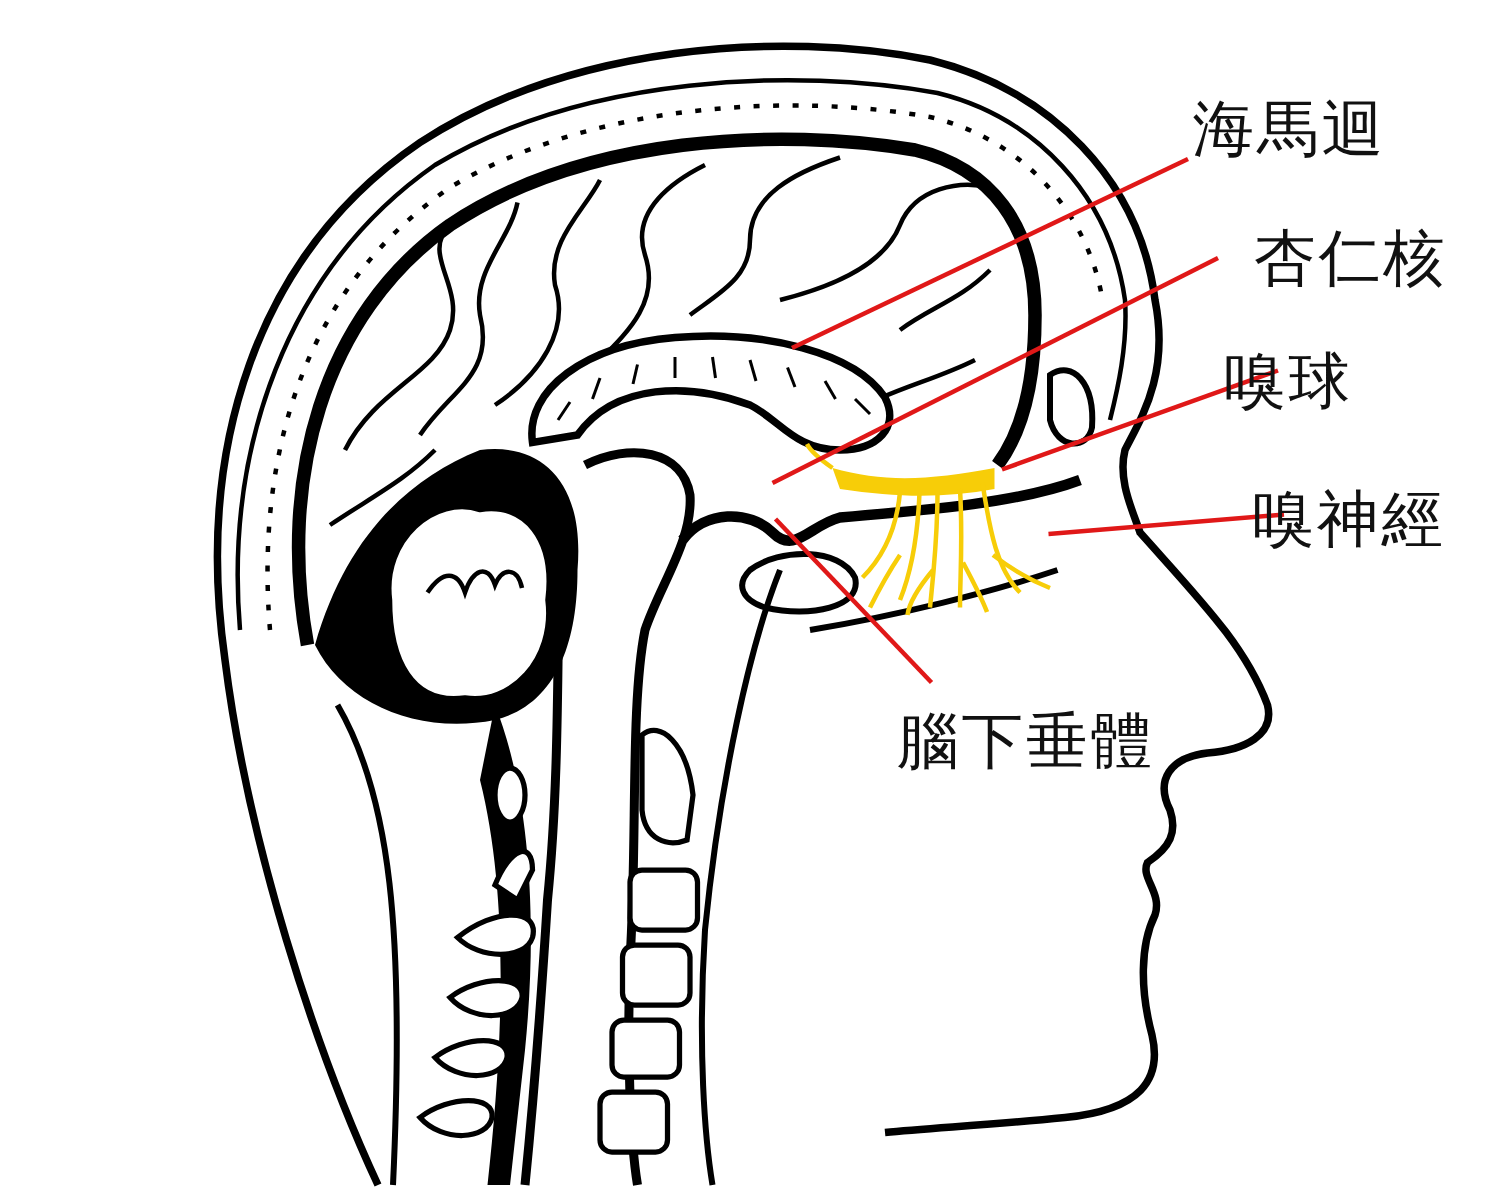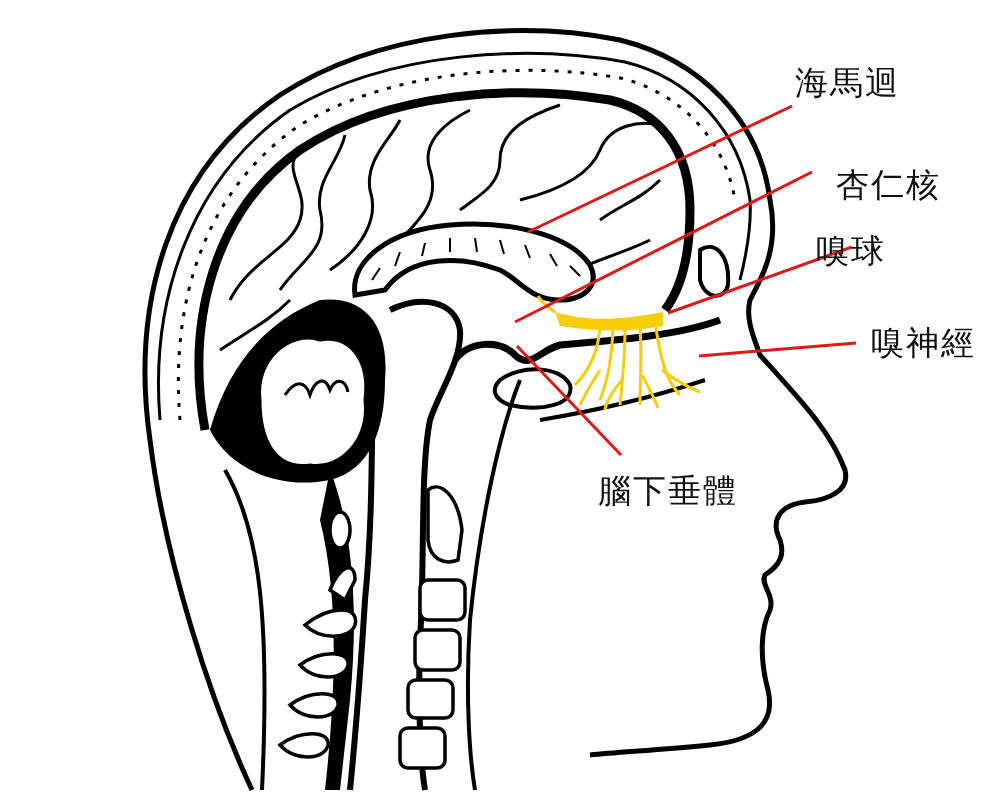--- a/index.html
+++ b/index.html
@@ -1,19 +1,19 @@
 <!DOCTYPE html>
 <html><head>
 <meta charset="utf-8">
 <style>
   html, body { margin:0; padding:0; background:#ffffff; }
   body { width:1000px; height:800px; position:relative; overflow:hidden;
          font-family:"DejaVu Sans","Liberation Sans",sans-serif; }
   #figure { position:absolute; left:0; top:0; width:1000px; height:800px; }
-  .label { position:absolute; font-size:33px; color:#111111; letter-spacing:2px;
+  .label { position:absolute; font-size:41px; color:#111111; letter-spacing:2px;
            white-space:nowrap; line-height:1; }
 </style>
 </head>
 <body>
 
 <svg id="figure" viewBox="0 0 1000 800" xmlns="http://www.w3.org/2000/svg">
 
   <path d="M 252 790 C 210 700 165 560 150 440 C 130 300 170 170 280 95
            C 380 30 520 20 620 40 C 700 60 760 120 770 200
            C 780 250 760 280 750 300 C 745 320 755 340 760 355
@@ -113,16 +113,16 @@
   <g id="leader-lines">
       <line x1="528" y1="232" x2="792" y2="106" stroke="#e01818" stroke-width="3"></line>
       <line x1="515" y1="322" x2="812" y2="172" stroke="#e01818" stroke-width="3"></line>
       <line x1="668" y1="313" x2="852" y2="247" stroke="#e01818" stroke-width="3"></line>
       <line x1="699" y1="356" x2="856" y2="343" stroke="#e01818" stroke-width="3"></line>
       <line x1="517" y1="346" x2="621" y2="455" stroke="#e01818" stroke-width="3"></line>
     </g>
 </svg>
 
 <div class="label" style="left:795px;top:66px;">海馬迴</div>
-<div class="label" style="left:836px;top:152px;margin-top:16px;">杏仁核</div>
+<div class="label" style="left:836px;top:152px;">杏仁核</div>
 <div class="label" style="left:816px;top:234px;">嗅球</div>
-<div class="label" style="left:871px;top:326px;">嗅神經</div>
+<div class="label" style="left:835px;top:326px;">嗅神經</div>
 <div class="label" style="left:598px;top:474px;">腦下垂體</div>
 
 </body></html>

